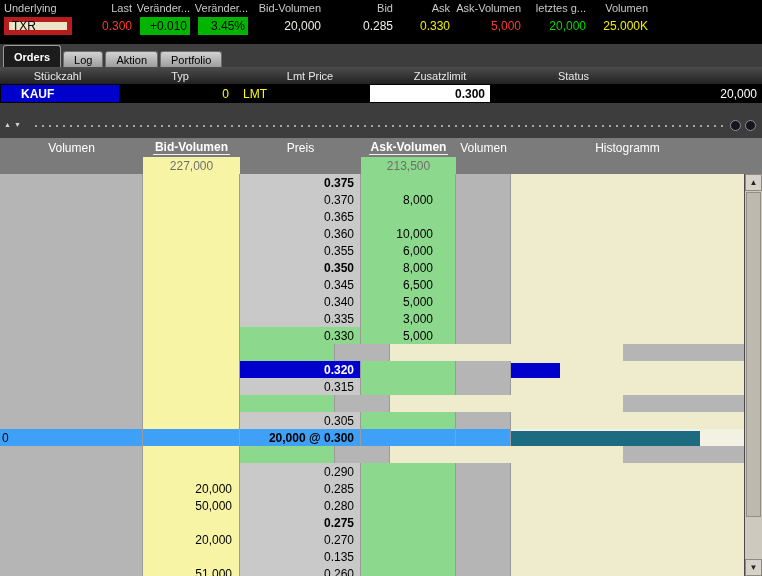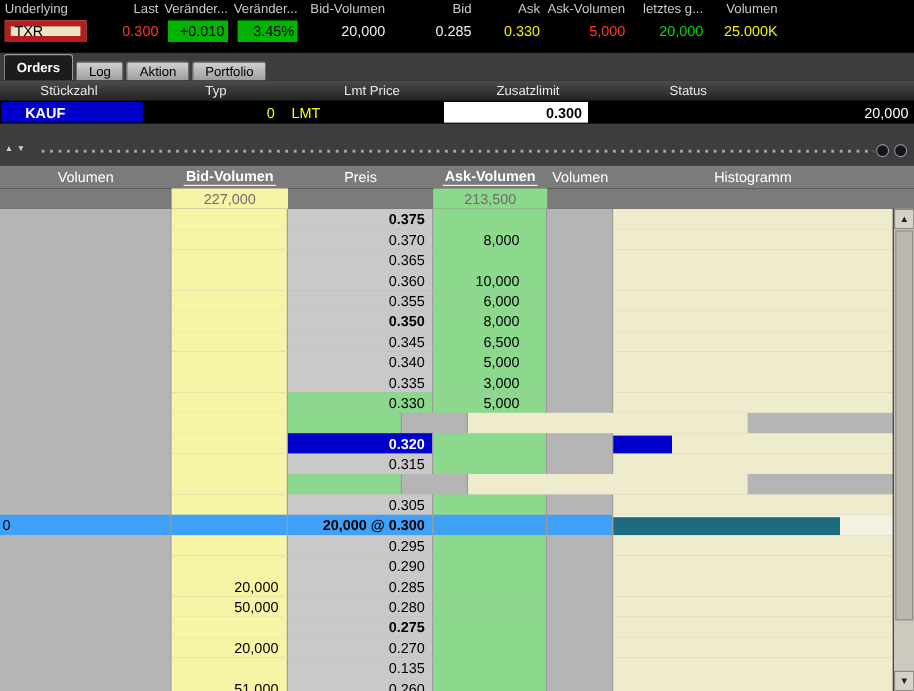--- a/index.html
+++ b/index.html
@@ -306,21 +306,20 @@
       <div class="c pricec">20,000 @ 0.300</div>
       <div class="c askc"></div>
       <div class="c v2"></div>
       <div class="c histc">
         <div class="bar" style="width: 81%; background: rgb(28, 107, 128);"></div>
       </div>
     </div>
     <div class="drow">
       <div class="c v1"></div>
       <div class="c bidc"></div>
-      <div class="c pricec">0.295</div>
       <div class="c askc"></div>
       <div class="c v2"></div>
       <div class="c histc"></div>
     </div>
     <div class="drow">
       <div class="c v1"></div>
       <div class="c bidc"></div>
       <div class="c pricec">0.290</div>
       <div class="c askc"></div>
       <div class="c v2"></div>

